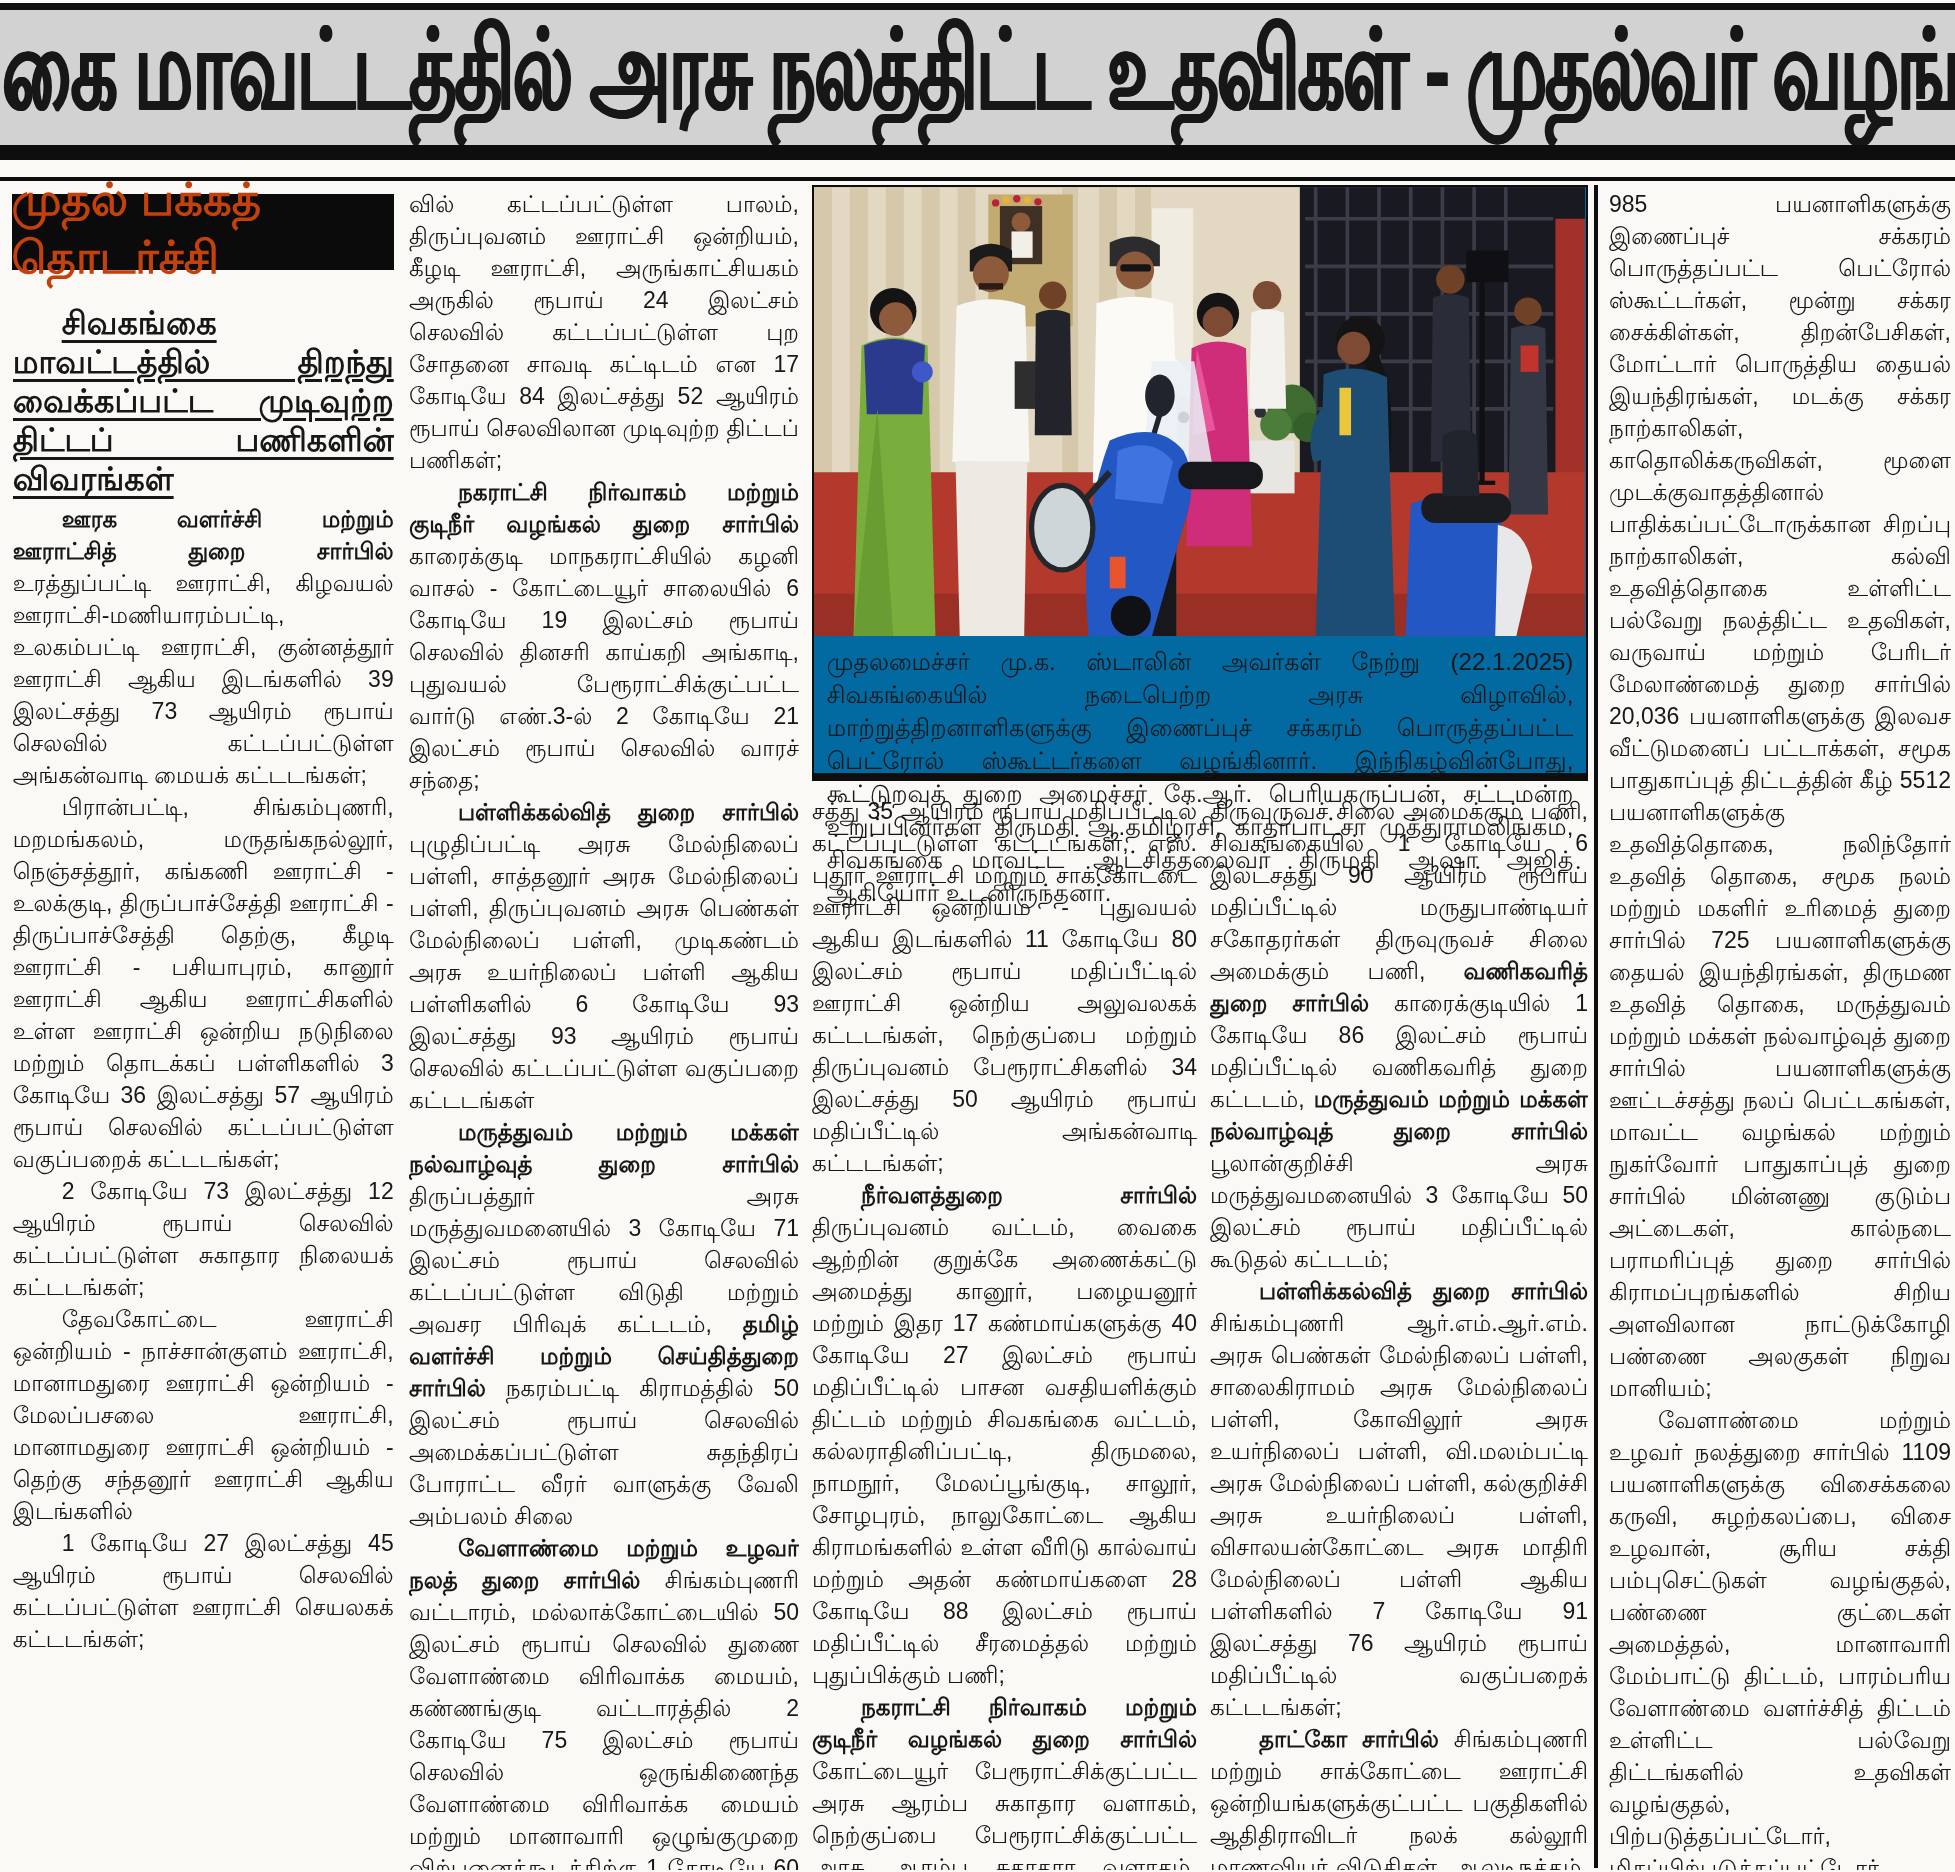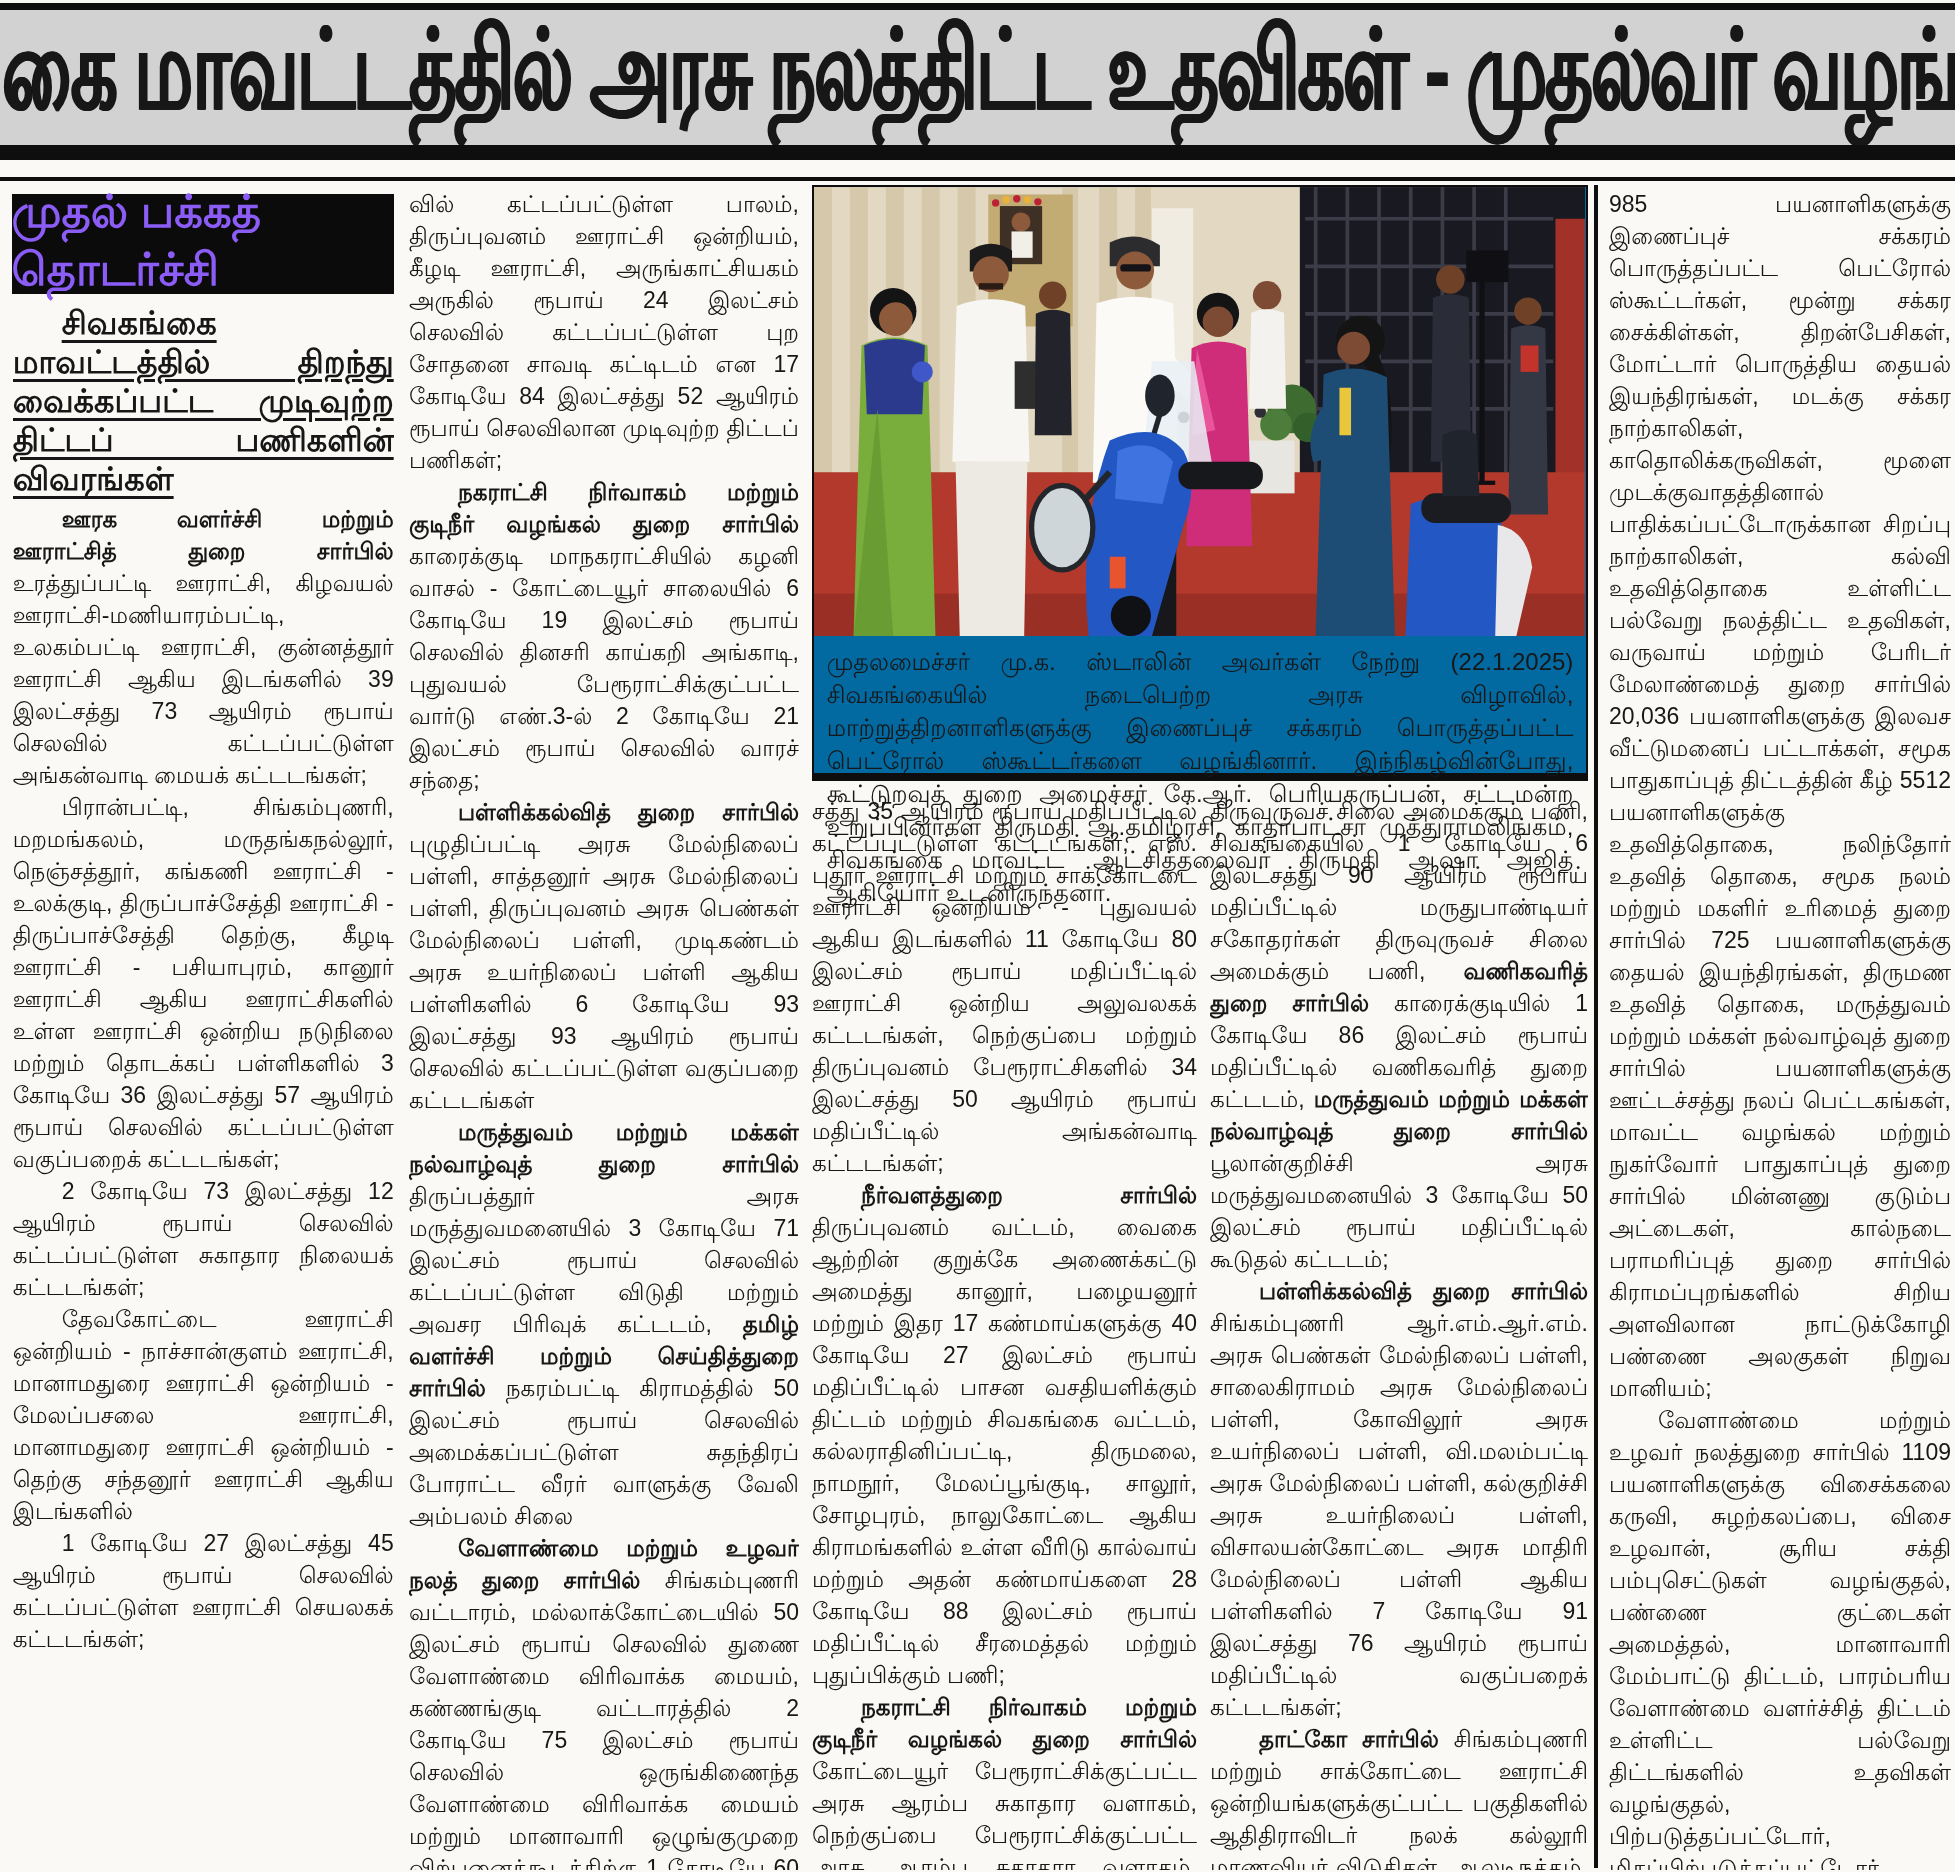--- a/index.html
+++ b/index.html
@@ -7,22 +7,22 @@
         font-family:"Liberation Sans",sans-serif;overflow:hidden;}
   
   .masthead{position:absolute;left:0;top:3.2px;width:100%;height:157px;background:#d2d2d2;
             border-top:7.4px solid #0e0e0e;border-bottom:15px solid #0e0e0e;box-sizing:border-box;
             display:flex;align-items:center;justify-content:center;overflow:hidden;}
   .headline{font-size:74px;font-weight:900;white-space:nowrap;letter-spacing:-1.6px;
             transform:scale(0.98,1.5);transform-origin:center;
             text-shadow:1.1px 0 0 currentColor,-1.1px 0 0 currentColor;}
   .toprule{position:absolute;left:0;top:177px;width:100%;height:4.2px;background:#0e0e0e;}
   
-  #blackbox{position:absolute;left:11.6px;top:194px;width:382px;height:100px;background:#0b0b0b;
-            color:#8b5cf6;display:flex;align-items:center;justify-content:center;
+  #blackbox{position:absolute;left:11.6px;top:194px;width:382px;height:76px;background:#0b0b0b;
+            color:#c2410c;display:flex;align-items:center;justify-content:center;
             font-size:45px;font-weight:bold;}
   
   .col{position:absolute;overflow:hidden;text-align:justify;font-size:23px;line-height:32px;bottom:3.2px;}
   #col1{left:12.7px;top:299px;width:381px;}
   #col2{left:409px;top:188px;width:390px;}
   #col3{left:812px;top:795px;width:385px;}
   #col4{left:1210px;top:795px;width:378px;}
   #col5{left:1609px;top:188px;width:342px;}
   .col p{margin:0;text-indent:49px;}
   .col p.cont{text-indent:0;}

